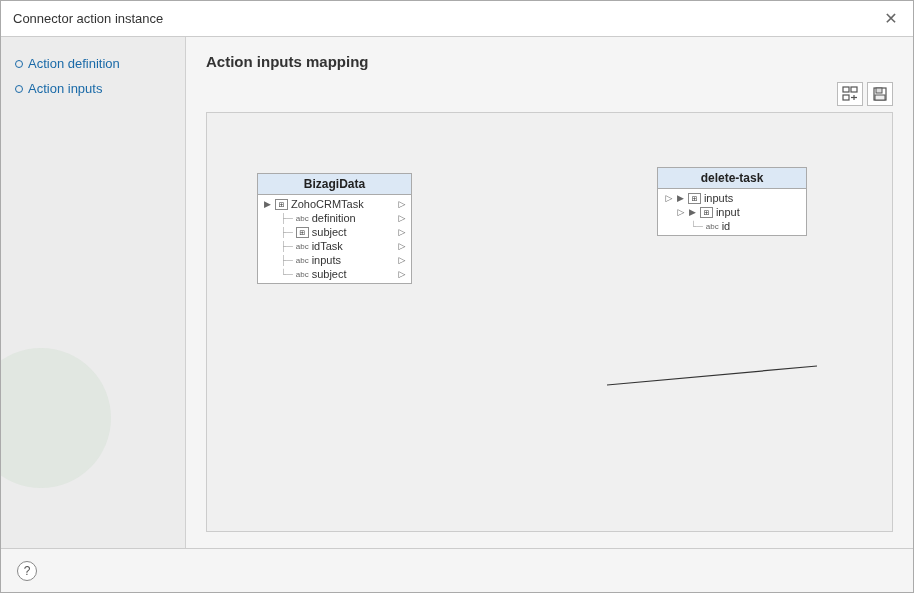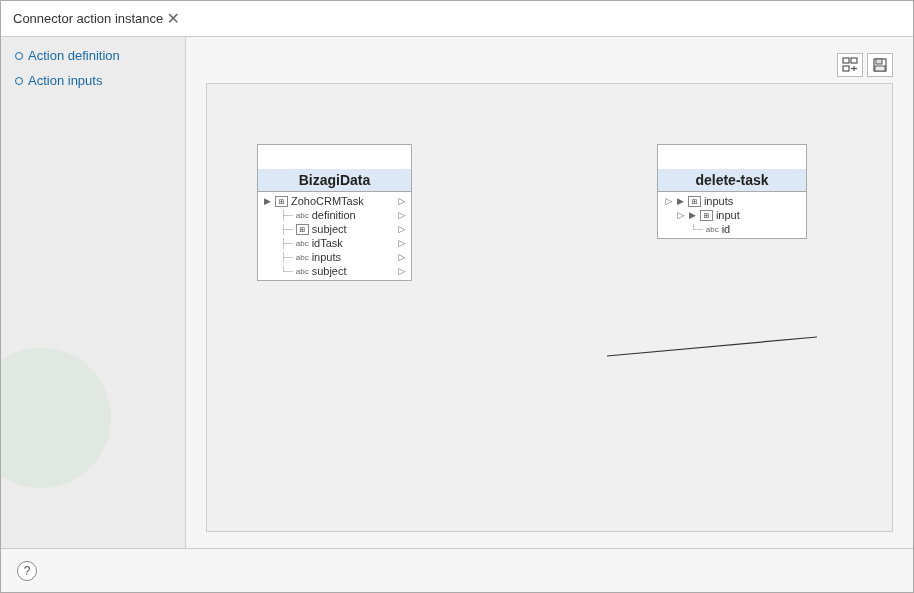--- a/index.html
+++ b/index.html
@@ -14,21 +14,23 @@
       flex-direction: column;
       box-shadow: 2px 2px 8px rgba(0,0,0,0.3);
     }
 
     .title-bar {
       background: #fff;
       border-bottom: 1px solid #ccc;
       padding: 8px 12px;
       display: flex;
       align-items: center;
+      justify-content: space-between;
       height: 36px;
+      gap: 32px;
     }
 
     .title-bar-text {
       font-size: 13px;
       color: #333;
     }
 
     .close-btn {
       background: none;
       border: none;
@@ -122,25 +124,24 @@
       position: absolute;
       background: #fff;
       border: 1px solid #aaa;
       min-width: 140px;
     }
 
     .data-table-header {
       background: #dce8f5;
       border-bottom: 1px solid #aaa;
       padding: 3px 8px;
-      font-size: 14px;
+      font-size: 12px;
       font-weight: bold;
       text-align: center;
       color: #222;
-      margin-top: 24px;
     }
 
     .data-table-body {
       padding: 2px 0;
     }
 
     .data-row {
       display: flex;
       align-items: center;
       padding: 1px 4px 1px 6px;
@@ -254,34 +255,35 @@
 <div class="window">
 
   <div class="title-bar">
     <span class="title-bar-text">Connector action instance</span>
     <button class="close-btn">✕</button>
   </div>
 
   <div class="content">
 
     <div class="sidebar-wrapper">
-      <div style="padding: 8px 10px;">
+      <div style="padding: 16px 10px;">
         <div class="sidebar-item">
           <span class="bullet"></span>
           <span>Action definition</span>
         </div>
         <div class="sidebar-item">
           <span class="bullet"></span>
           <span>Action inputs</span>
         </div>
       </div>
       <div class="sidebar-bg-circle"></div>
     </div>
 
     <div class="main-panel">
+      <div class="panel-title">Action inputs mapping</div>
 
       <div class="toolbar">
         <button class="toolbar-btn" title="Expand/Collapse">
           <svg width="16" height="16" viewBox="0 0 16 16">
             <rect x="1" y="1" width="6" height="5" fill="none" stroke="#555" stroke-width="1.2"></rect>
             <rect x="9" y="1" width="6" height="5" fill="none" stroke="#555" stroke-width="1.2"></rect>
             <rect x="1" y="9" width="6" height="5" fill="none" stroke="#555" stroke-width="1.2"></rect>
             <line x1="9" y1="11.5" x2="15" y2="11.5" stroke="#555" stroke-width="1.2"></line>
             <line x1="12" y1="9" x2="12" y2="14" stroke="#555" stroke-width="1.2"></line>
           </svg>
@@ -357,21 +359,21 @@
                   <span style="color:#aaa; font-size:9px;">└─</span>
                   <span class="icon-abc">abc</span>
                   <span>subject</span>
                 </div>
                 <span class="arrow-btn">▷</span>
               </div>
 
             </div>
           </div>
 
-          <div class="data-table" style="left: 450px; top: 60px; min-width: 150px;">
+          <div class="data-table" style="left: 450px; top: 54px; min-width: 150px;">
             <div class="data-table-header">delete-task</div>
             <div class="data-table-body">
 
               <div class="data-row">
                 <div class="data-row-left">
                   <span class="arrow-btn">▷</span>
                   <span style="font-size:9px; color:#666; margin-right:1px;">▶</span>
                   <span style="display:inline-block; width:13px; height:11px; border:1px solid #888; background:#fff; flex-shrink:0; font-size:7px; line-height:10px; text-align:center;">⊞</span>
                   <span>inputs</span>
                 </div>

